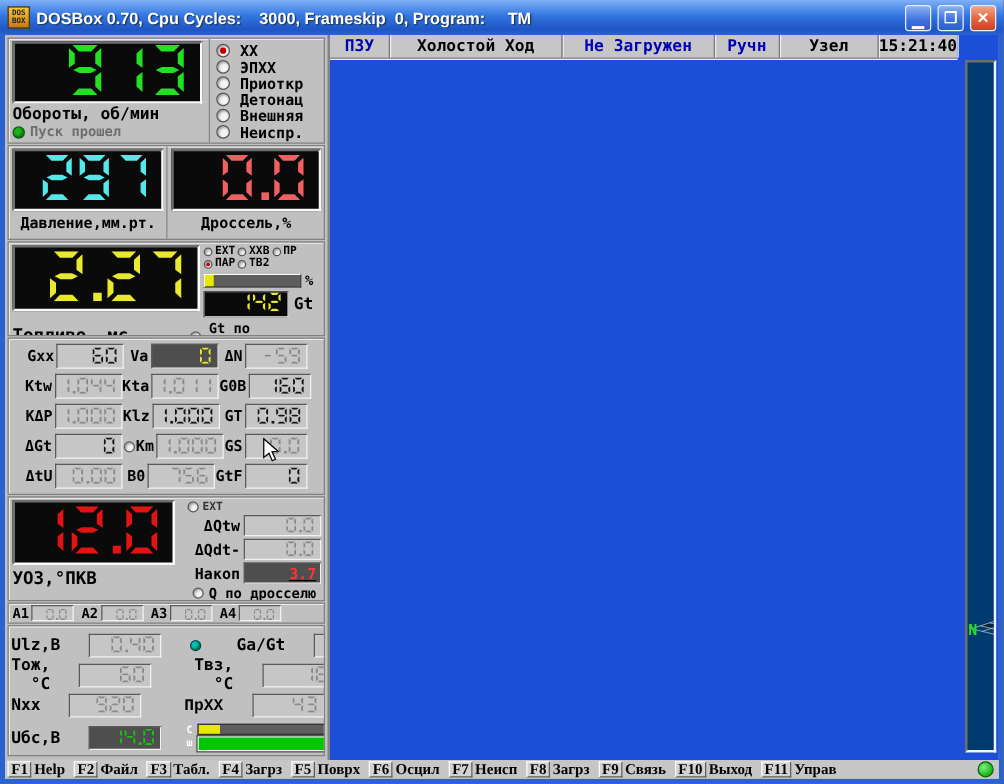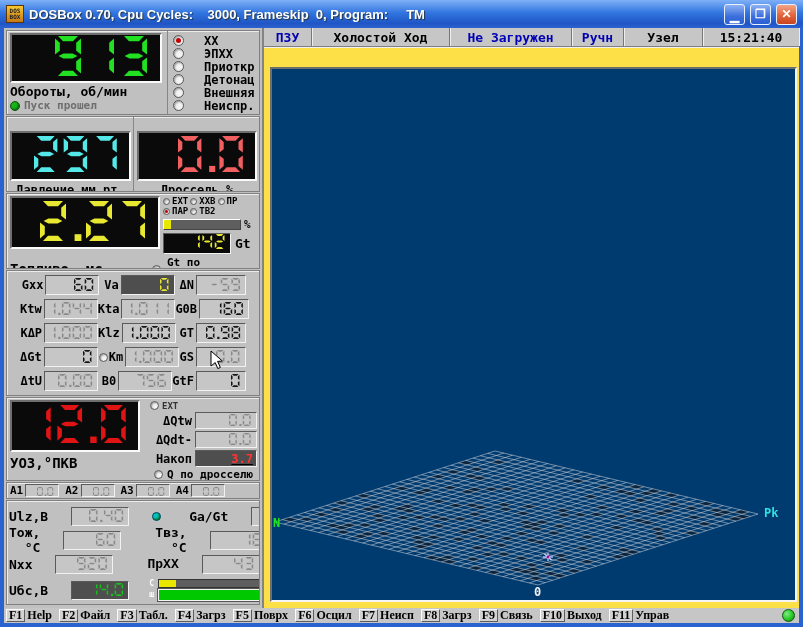--- a/index.html
+++ b/index.html
@@ -16,21 +16,21 @@
   .title-text{color:#fff;font:bold 13px "Liberation Sans",sans-serif;text-shadow:1px 1px 1px #234;white-space:pre;flex:1;
     overflow:hidden;}
   .tb-btn{width:21px;height:21px;border-radius:3px;border:1px solid #e8f0ff;color:#fff;flex:none;
     display:flex;align-items:center;justify-content:center;font:bold 12px "Liberation Sans",sans-serif;}
   .tb-min,.tb-max{background:linear-gradient(#8db2f2,#3c6fdc 60%,#2a5ed2);}
   .tb-close{background:linear-gradient(#f4a486,#e2643c 55%,#c8441e);}
   .tb-min span{align-self:flex-end;margin:0 0 1px 0;}
   
   .content{display:flex;height:580px;}
   .lpanel{width:260px;background:#c0c0c0;border-right:2px solid #848484;padding:2px;flex:none;}
-  .rpanel{flex:1;display:flex;flex-direction:column;background:#fde047;text-align:right;}
+  .rpanel{flex:1;display:flex;flex-direction:row;background:#1d4ed8;text-align:right;}
   .sect{border:1px solid #808080;box-shadow:inset 1px 1px 0 #ececec;margin-bottom:1px;background:#c0c0c0;
     position:relative;overflow:hidden;}
   
   .disp{background:#0a0a0a;border:2px solid;border-color:#6e6e6e #fafafa #fafafa #6e6e6e;
     display:flex;align-items:center;justify-content:flex-end;padding-right:6px;}
   .box{background:#c6c6c6;border:1px solid;border-color:#5a5a5a #f2f2f2 #f2f2f2 #5a5a5a;
     display:inline-flex;align-items:center;justify-content:flex-end;padding-right:3px;flex:none;}
   .box.dark{background:#4e4e4e;text-decoration:underline;}
   .box.blk{background:#0a0a0a;border-color:#5a5a5a #f2f2f2 #f2f2f2 #5a5a5a;}
   .lab{font-weight:bold;color:#000;}
@@ -41,24 +41,24 @@
   .led{display:inline-block;width:10px;height:10px;border-radius:50%;background:#18b418;
     border:1px solid #145214;box-shadow:inset -1px -1px 2px #0a660a;flex:none;}
   .led.cyan{background:#00c4c4;border-color:#045;width:9px;height:9px;}
   
   .s1{height:85px;display:flex;}
   .s1-left{width:160px;padding:2px 0 0 3px;}
   .s1-left .disp{width:152px;height:50px;}
   .s1-label{font:bold 13px "DejaVu Sans Mono",monospace;margin-top:1px;}
   .s1-status{display:flex;align-items:center;gap:4px;font:bold 11px "DejaVu Sans Mono",monospace;color:#6e6e6e;}
   .s1-right{flex:1;border-left:1px solid #868686;padding:3px 0 0 5px;}
-  .mode-row{display:flex;align-items:center;gap:20px;height:13px;font:bold 12px "DejaVu Sans Mono",monospace;}
+  .mode-row{display:flex;align-items:center;gap:8px;height:13px;font:bold 12px "DejaVu Sans Mono",monospace;}
   
   .s2{height:76px;display:flex;}
-  .s2 .half{width:50%;padding:14px 2px 0 3px;}
+  .s2 .half{width:50%;padding:2px 2px 0 3px;}
   .s2 .half+.half{border-left:1px solid #868686;}
   .s2 .disp{height:50px;}
   .s2 .cap{font:bold 12px "DejaVu Sans Mono",monospace;text-align:center;margin-top:2px;white-space:nowrap;}
   
   .s3{height:76px;padding:2px 2px 0 3px;}
   .s3-top{display:flex;}
   .s3 .disp{width:150px;height:53px;flex:none;}
   .s3-right{flex:1;padding-left:3px;}
   .flagrow{display:flex;align-items:center;gap:2px;height:10px;font:bold 9px "DejaVu Sans Mono",monospace;}
   .flagrow .radio{width:7px;height:7px;}

